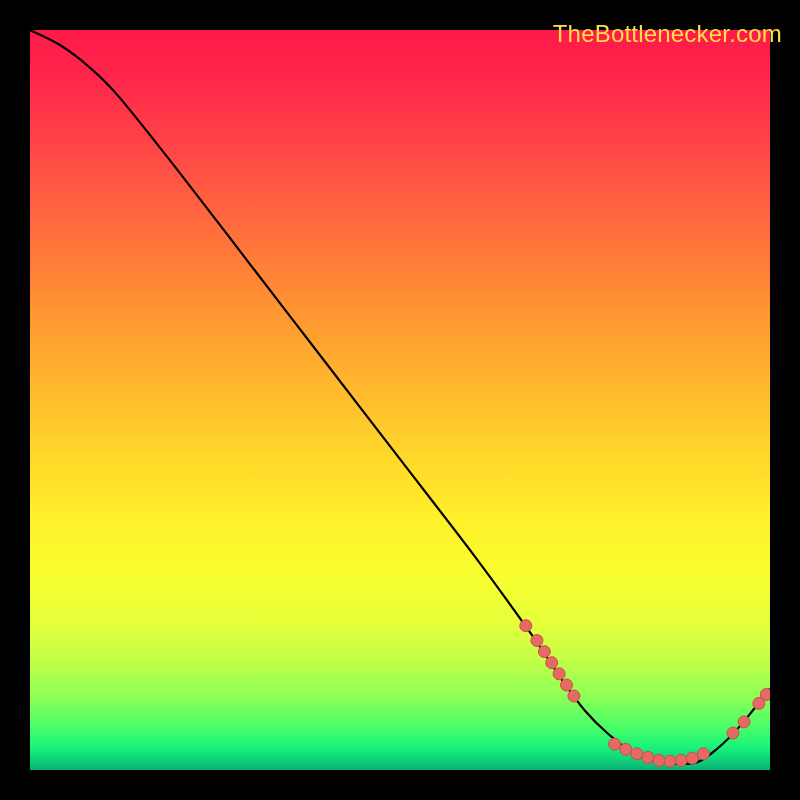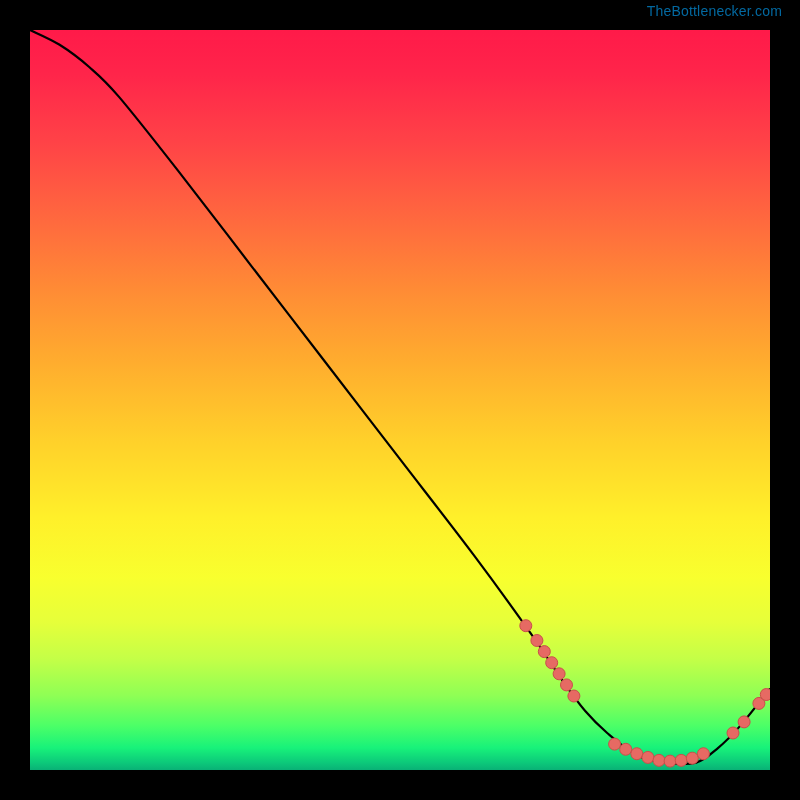--- a/index.html
+++ b/index.html
@@ -43,24 +43,24 @@
       #c4ff47 85%,
       #8eff55 90%,
       #4cff67 94%,
       #18f27a 97%,
       #0cc97a 99%,
       #09b176 100%
     );
   }
   .attribution {
     position: absolute;
-    top: 3px;
+    top: 20px;
     right: 18px;
-    color: #0369a1;
-    font-size: 14px;
+    color: #fde047;
+    font-size: 24px;
     letter-spacing: 0.2px;
     user-select: none;
   }
   svg.curve {
     position: absolute;
     inset: 0;
   }
 </style>
 </head>
 <body>

